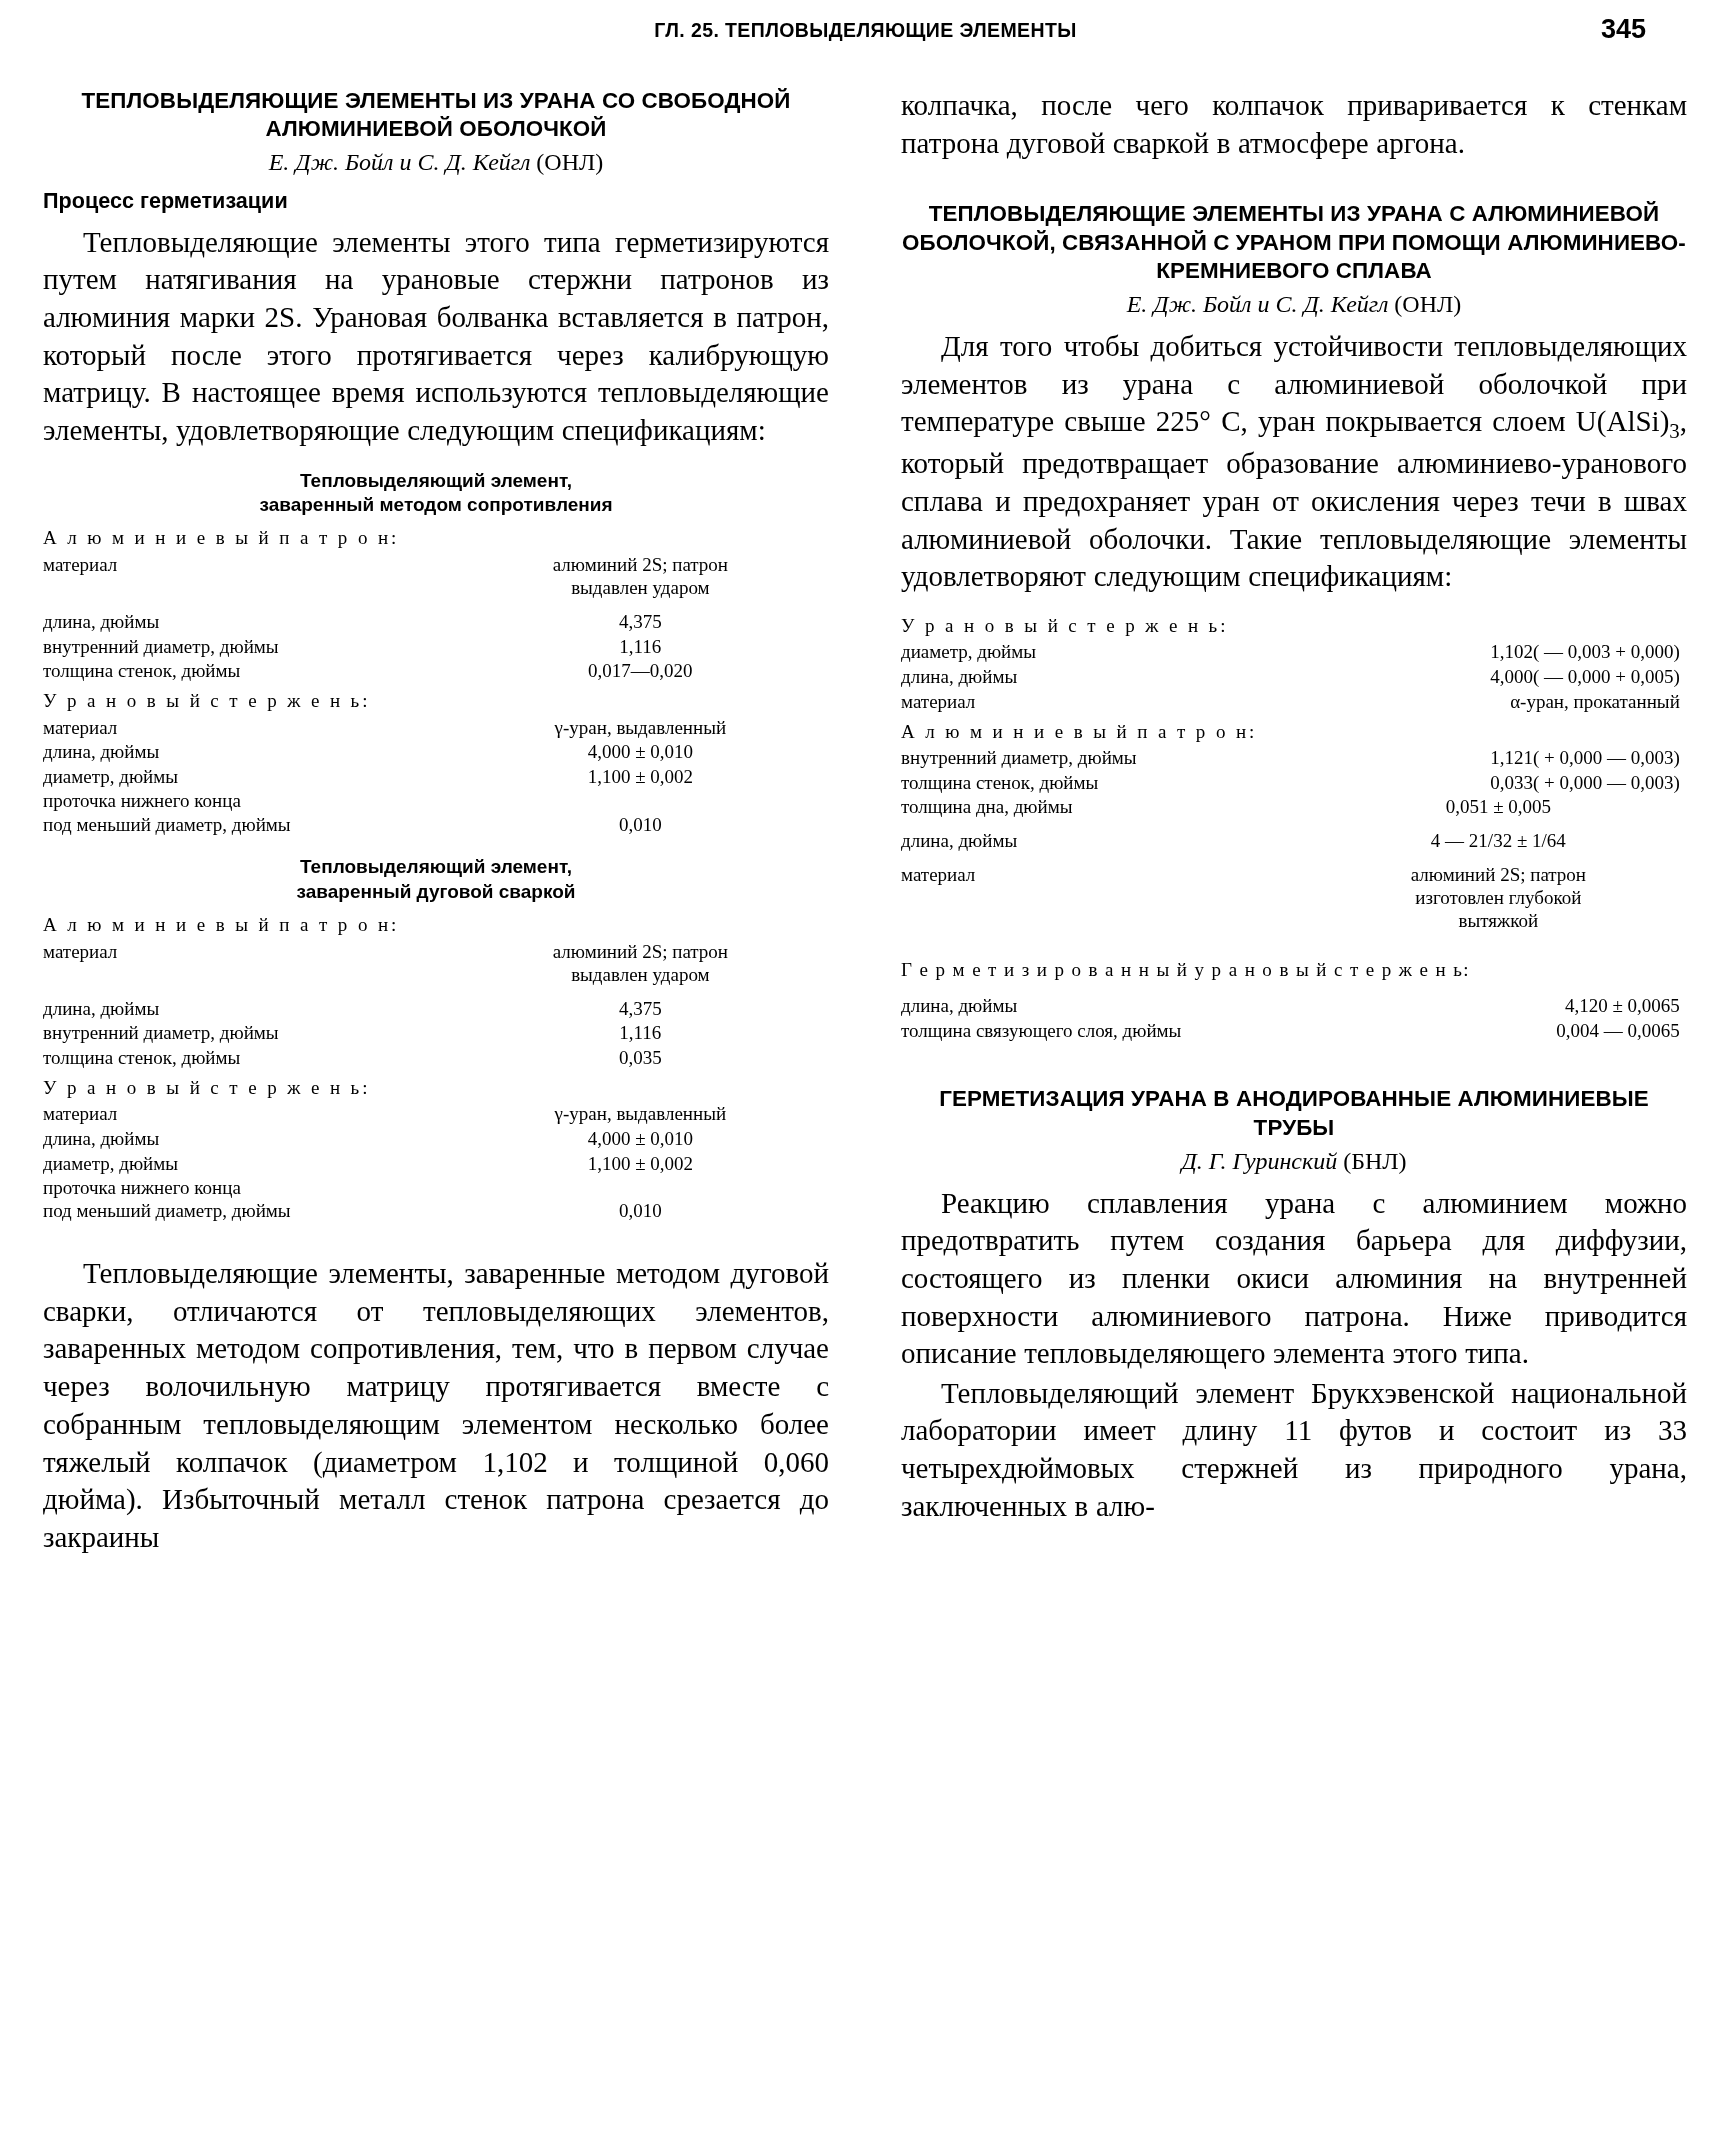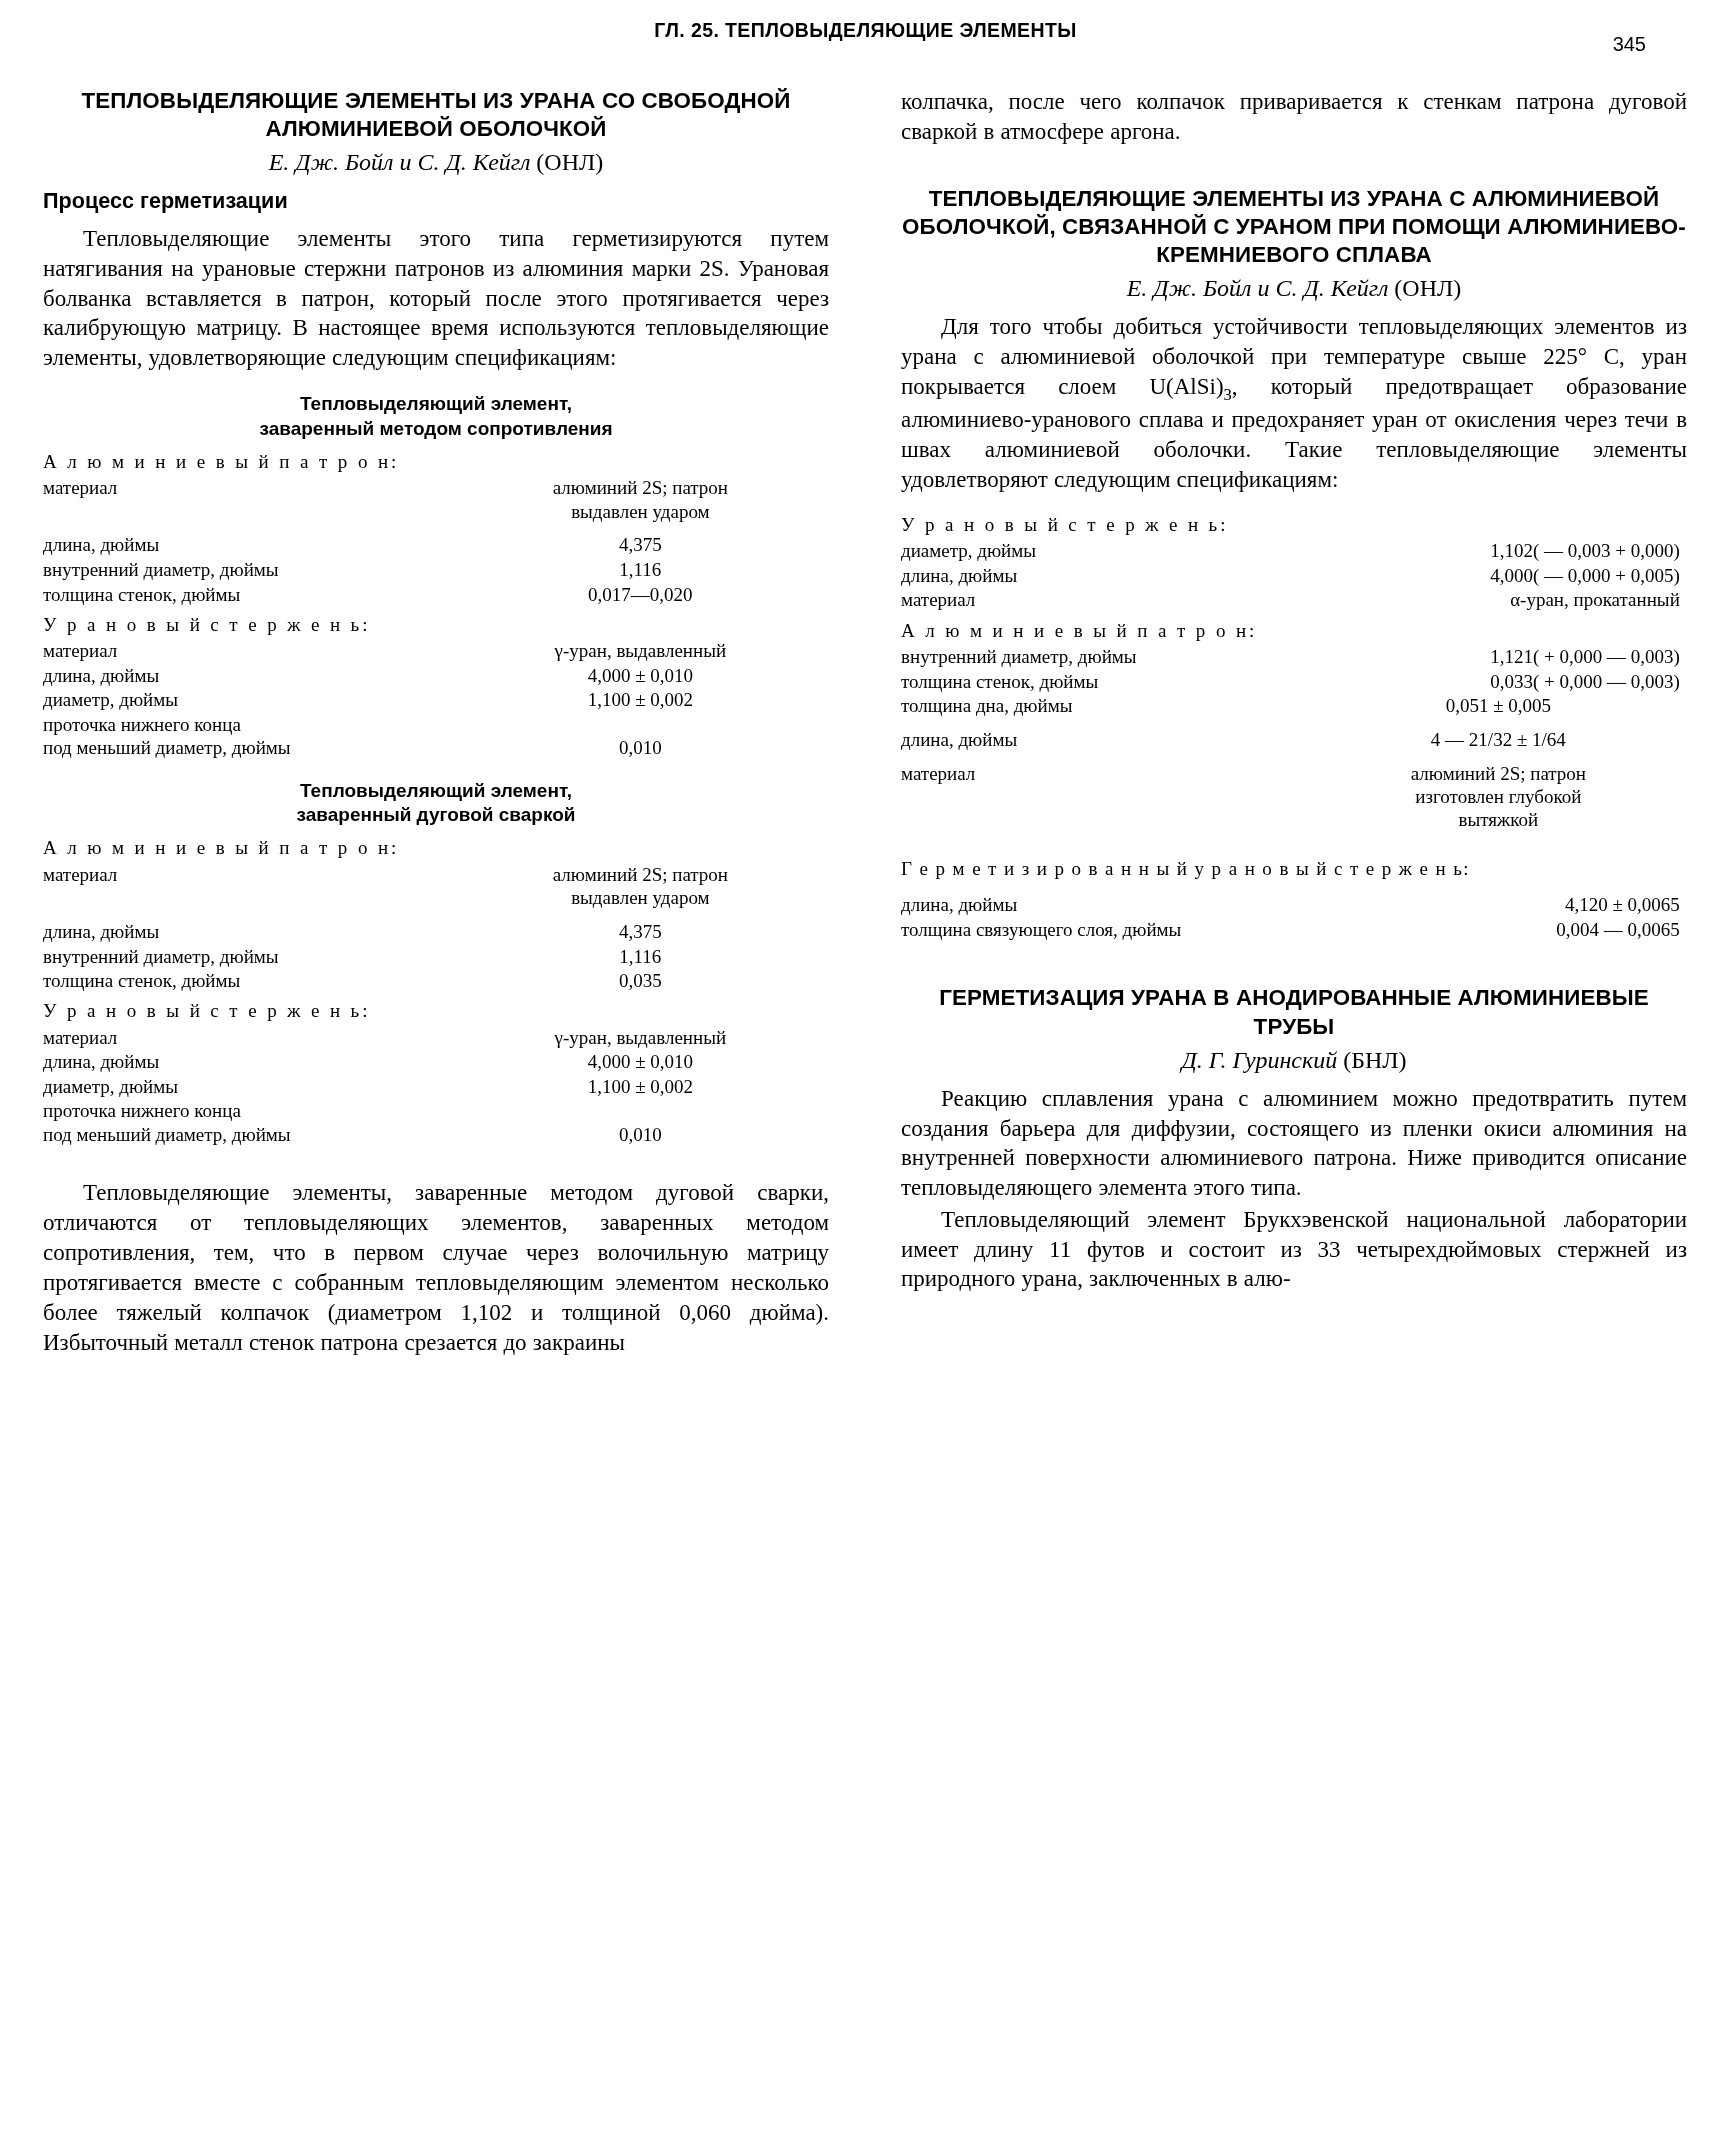--- a/index.html
+++ b/index.html
@@ -27,25 +27,25 @@
     left: 0;
     width: 1731px;
     text-align: center;
     font-family: "Liberation Sans", sans-serif;
     font-weight: bold;
     font-size: 19.5px;
     letter-spacing: 0.4px;
   }
   .folio {
     position: absolute;
-    top: 33px;
+    top: 14px;
     right: 85px;
     font-family: "Liberation Sans", sans-serif;
-    font-weight: normal;
-    font-size: 20px;
+    font-weight: bold;
+    font-size: 27px;
   }
   .columns {
     position: absolute;
     top: 87px;
     left: 43px;
     width: 1644px;
     display: flex;
     gap: 72px;
   }
   .col {
@@ -72,21 +72,21 @@
   }
   .h-sub {
     font-family: "Liberation Sans", sans-serif;
     font-weight: bold;
     font-size: 21.6px;
     text-align: left;
     margin: 11.5px 0 10px 0;
   }
   
   p.body {
-    font-size: 23px;
+    font-size: 29px;
     line-height: 1.30;
     margin: 0 0 1.4px 0;
     text-align: justify;
     text-indent: 40px;
     word-spacing: 0.4px;
   }
   p.body.noindent { text-indent: 0; }
   
   .spec-title {
     font-family: "Liberation Sans", sans-serif;

